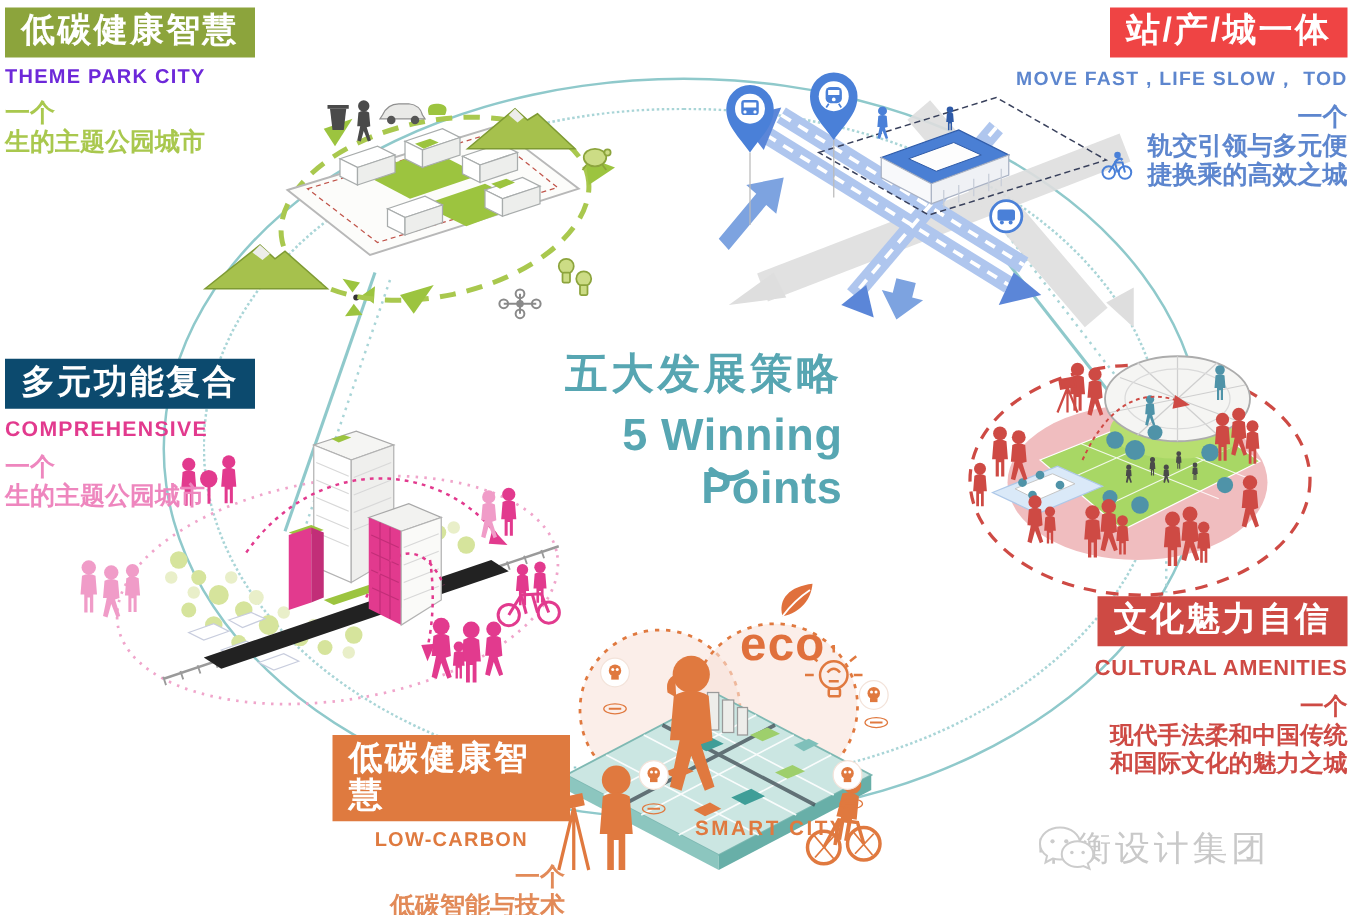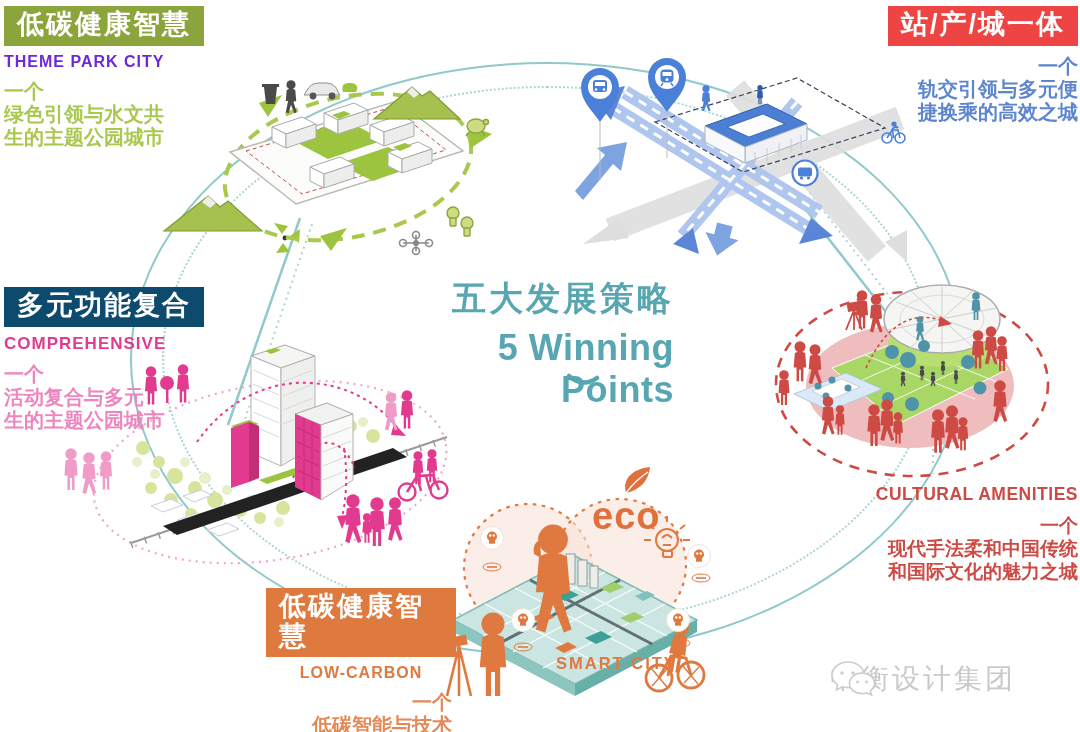--- a/index.html
+++ b/index.html
@@ -494,45 +494,45 @@
       <ellipse cx="266" cy="110" rx="9" ry="4" fill="none" stroke="#E0793F" stroke-width="1"></ellipse>
       <path d="M261,110 h10" stroke="#E0793F" stroke-width="1.6"></path>
     </g>
   </svg>
 
   <div class="tb tb-green">
     <div class="badge">低碳健康智慧</div>
     <div class="sub">THEME PARK CITY</div>
     <div class="para">
       <span class="ln">一个</span>
-      <span class="ln">绿色引领与水文共</span>
       <span class="ln">生的主题公园城市</span>
     </div>
   </div>
 
   <div class="tb tb-blue alignR">
     <div class="badge">站/产/城一体</div>
+    <div class="sub">MOVE FAST , LIFE SLOW， TOD</div>
     <div class="para">
       <span class="ln">一个</span>
       <span class="ln">轨交引领与多元便</span>
       <span class="ln">捷换乘的高效之城</span>
     </div>
   </div>
 
   <div class="tb tb-pink">
     <div class="badge">多元功能复合</div>
     <div class="sub">COMPREHENSIVE</div>
     <div class="para">
       <span class="ln">一个</span>
-      <span class="ln">活动复合与多元</span>
       <span class="ln">生的主题公园城市</span>
     </div>
   </div>
 
   <div class="tb tb-red alignR">
+    <div class="badge">文化魅力自信</div>
     <div class="sub">CULTURAL AMENITIES</div>
     <div class="para">
       <span class="ln">一个</span>
       <span class="ln">现代手法柔和中国传统</span>
       <span class="ln">和国际文化的魅力之城</span>
     </div>
   </div>
 
   <div class="tb tb-orange">
     <div class="badge">低碳健康智慧</div>

